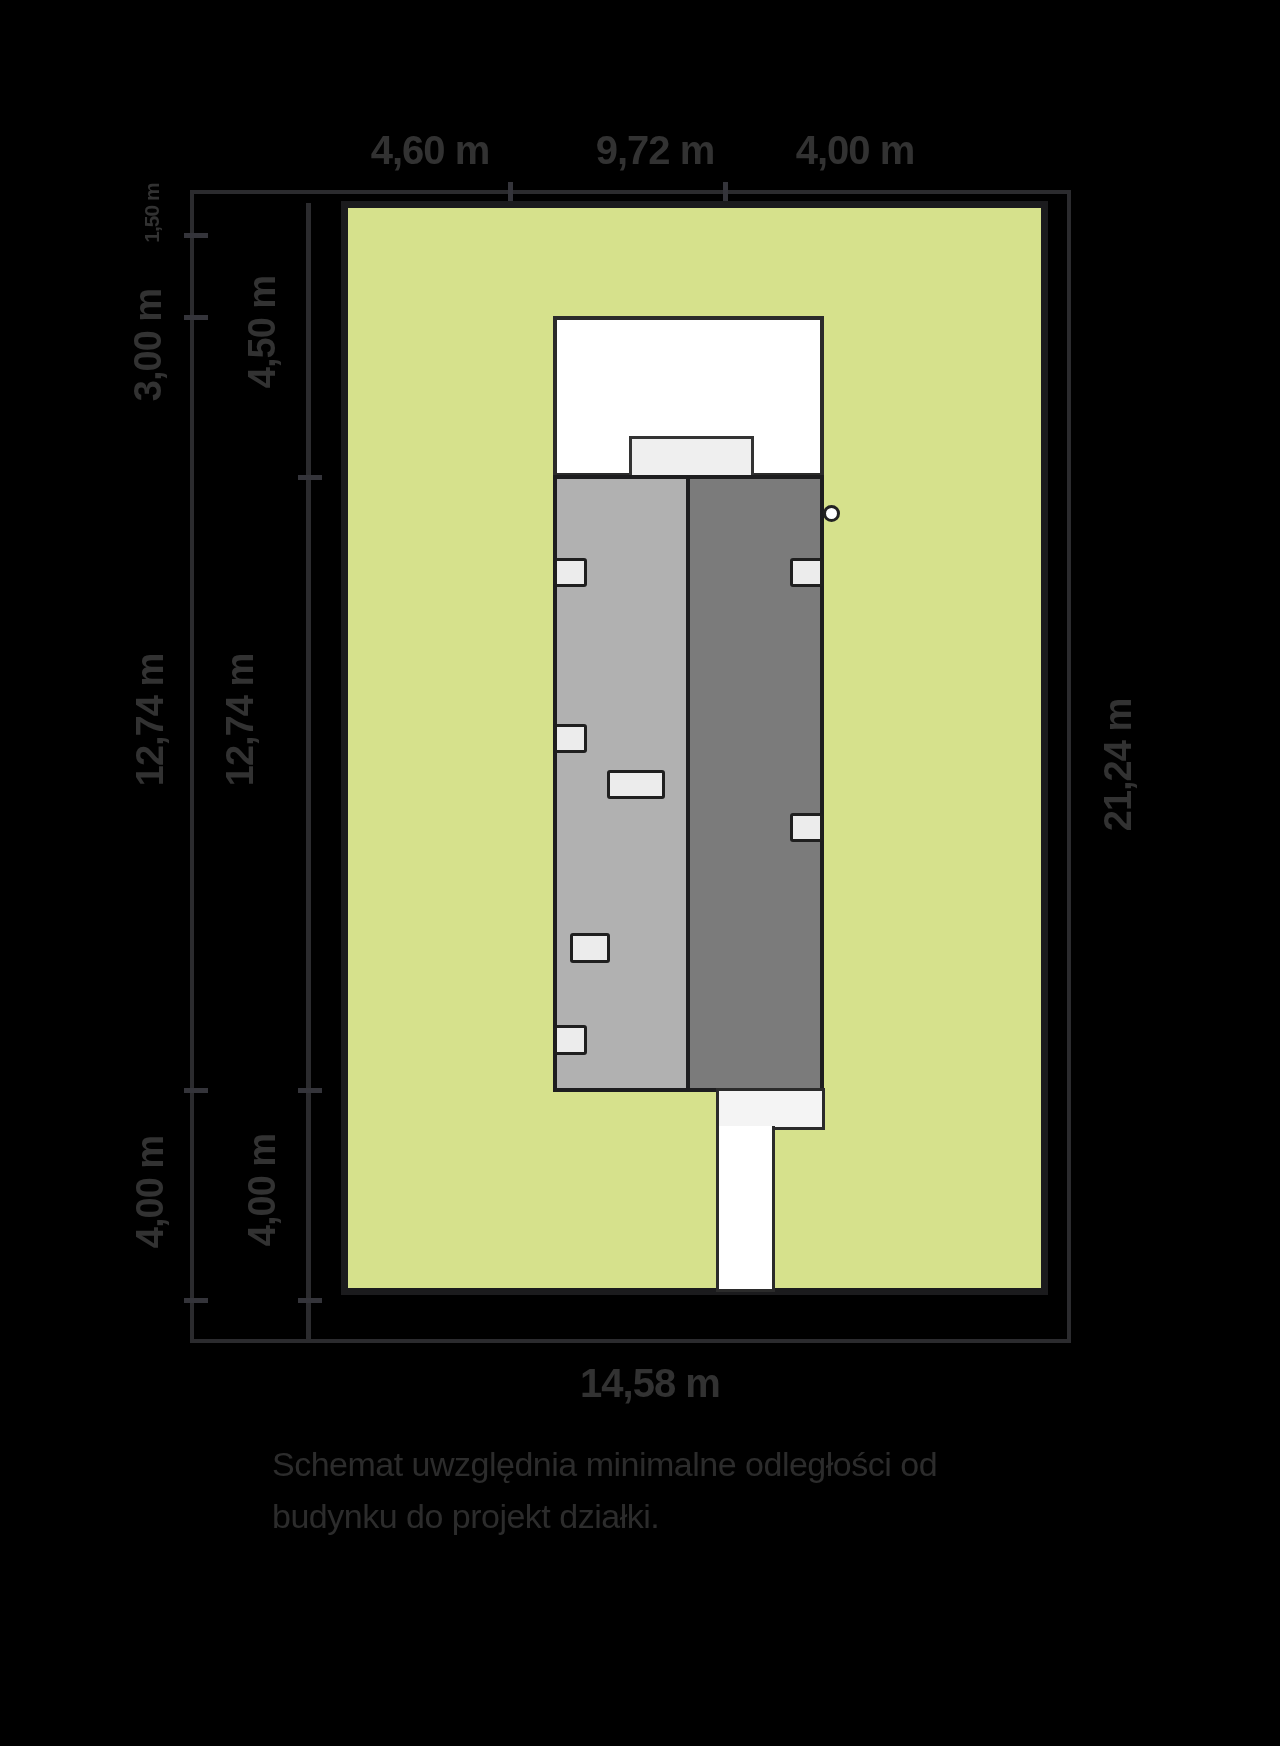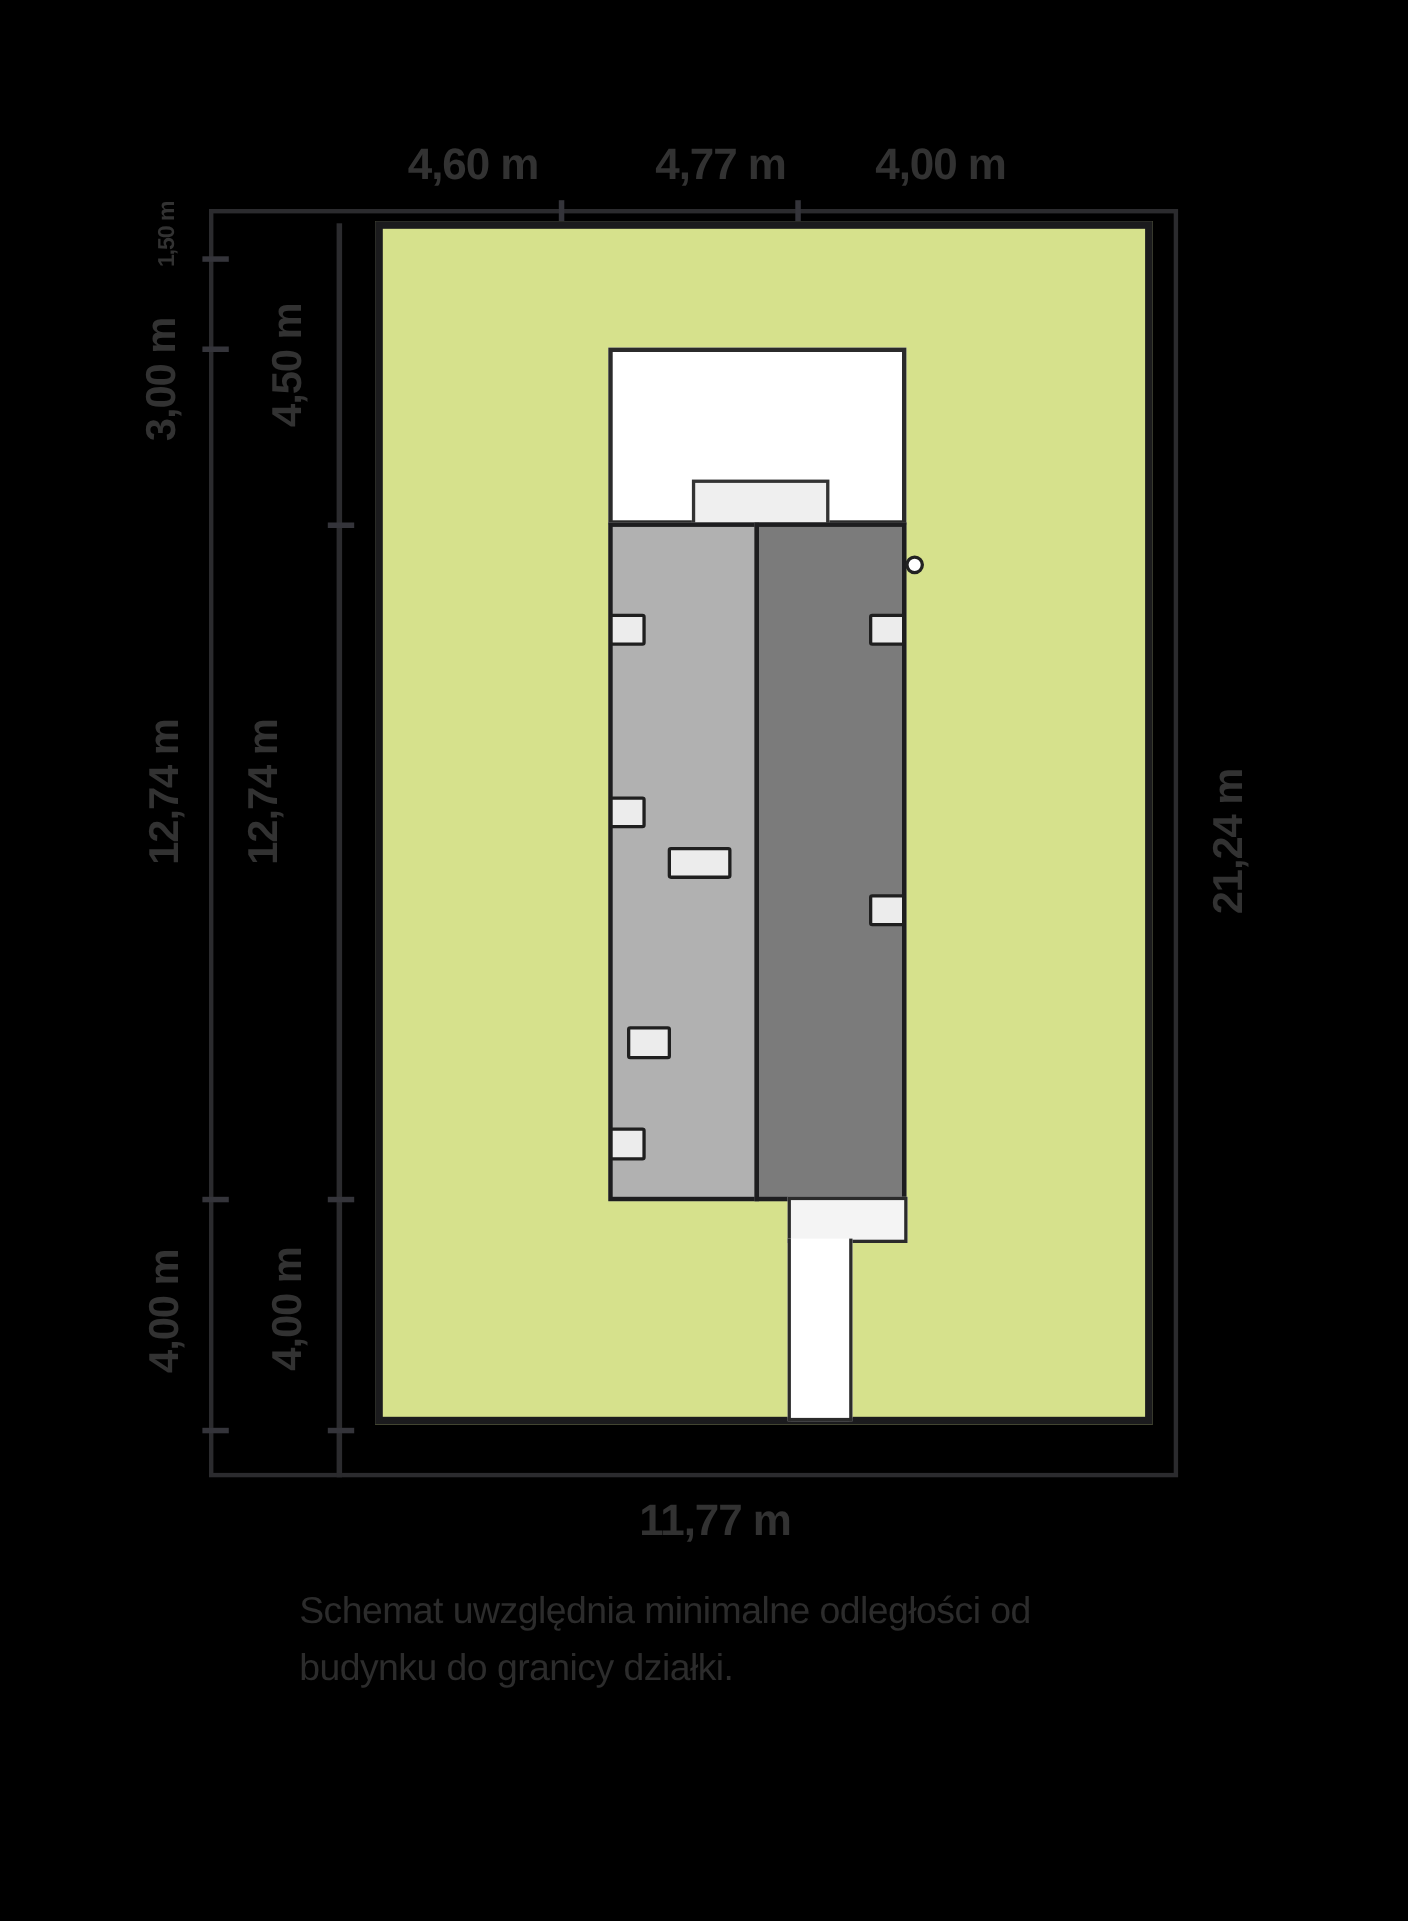--- a/index.html
+++ b/index.html
@@ -77,34 +77,34 @@
   <div class="abs window" style="left:554px;top:724px;width:33px;height:29px;"></div>
   <div class="abs window" style="left:607px;top:770px;width:58px;height:29px;"></div>
   <div class="abs window" style="left:790px;top:813px;width:33px;height:29px;"></div>
   <div class="abs window" style="left:570px;top:933px;width:40px;height:30px;"></div>
   <div class="abs window" style="left:554px;top:1025px;width:33px;height:30px;"></div>
 
   <div class="abs terrace" style="left:716px;top:1088px;width:109px;height:42px;"></div>
   <div class="abs path" style="left:716px;top:1126px;width:59px;height:166px;"></div>
 
   <div class="dim f40" style="left:430px;top:150px;">4,60 m</div>
-  <div class="dim f40" style="left:655px;top:150px;">4,77 m</div>
+  <div class="dim f40" style="left:655px;top:150px;">9,72 m</div>
   <div class="dim f40" style="left:855px;top:150px;">4,00 m</div>
 
   <div class="dim rot f21" style="left:152px;top:213px;">1,50 m</div>
   <div class="dim rot f38" style="left:148px;top:345px;">3,00 m</div>
   <div class="dim rot f38" style="left:150px;top:720px;">12,74 m</div>
   <div class="dim rot f38" style="left:150px;top:1192px;">4,00 m</div>
 
   <div class="dim rot f38" style="left:262px;top:332px;">4,50 m</div>
   <div class="dim rot f38" style="left:240px;top:720px;">12,74 m</div>
   <div class="dim rot f38" style="left:262px;top:1190px;">4,00 m</div>
 
   <div class="dim rot f38" style="left:1118px;top:765px;">21,24 m</div>
 
-  <div class="dim f40" style="left:650px;top:1383px;">11,77 m</div>
+  <div class="dim f40" style="left:650px;top:1383px;">14,58 m</div>
 
   <div class="caption">
     <div>Schemat uwzględnia minimalne odległości od</div>
-    <div>budynku do granicy działki.</div>
+    <div>budynku do projekt działki.</div>
   </div>
 
 </div>
 
 </body></html>

